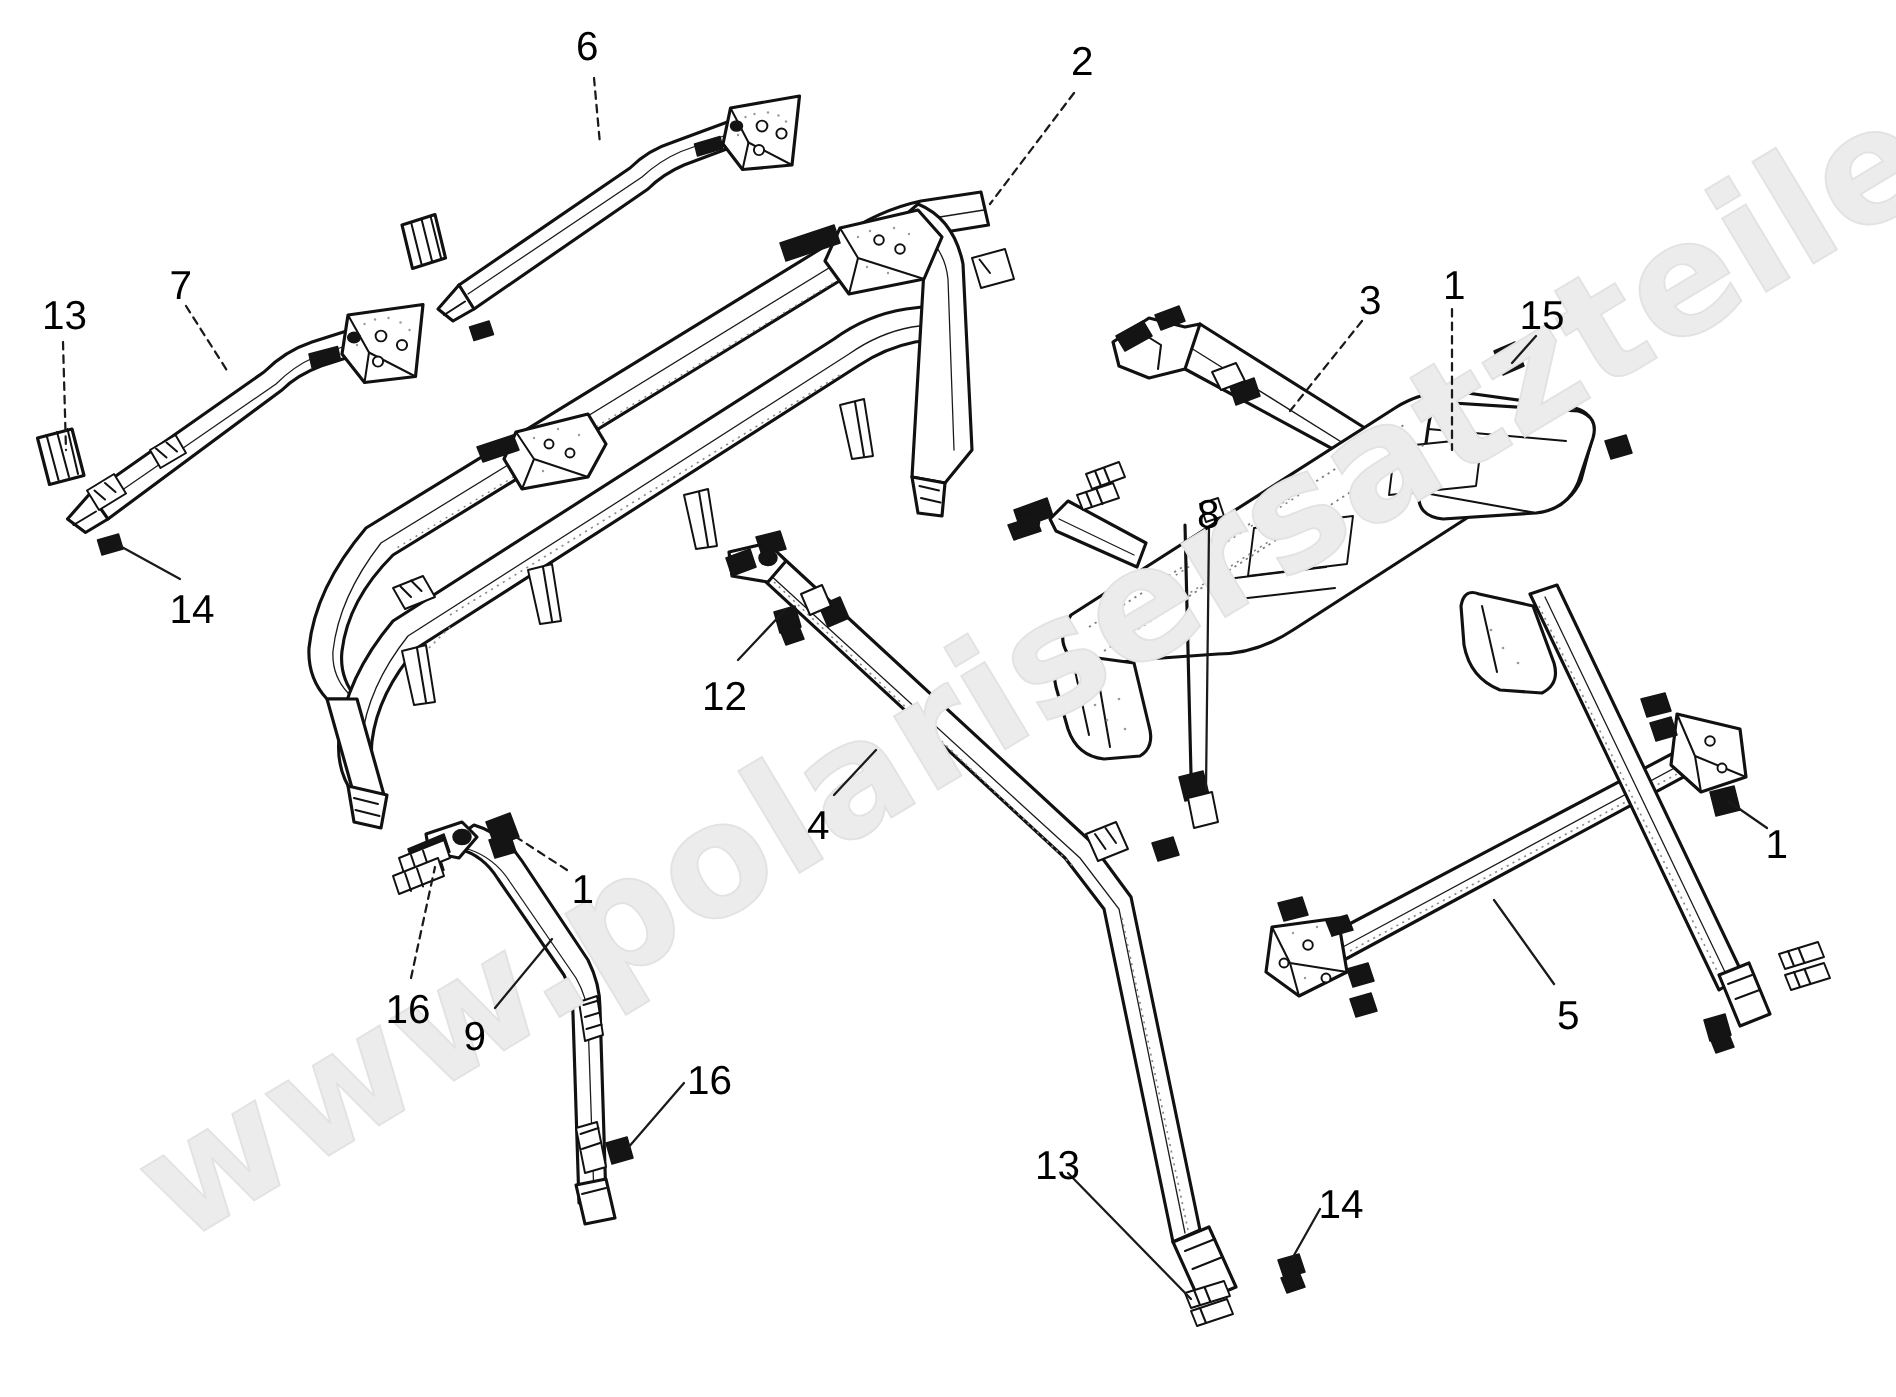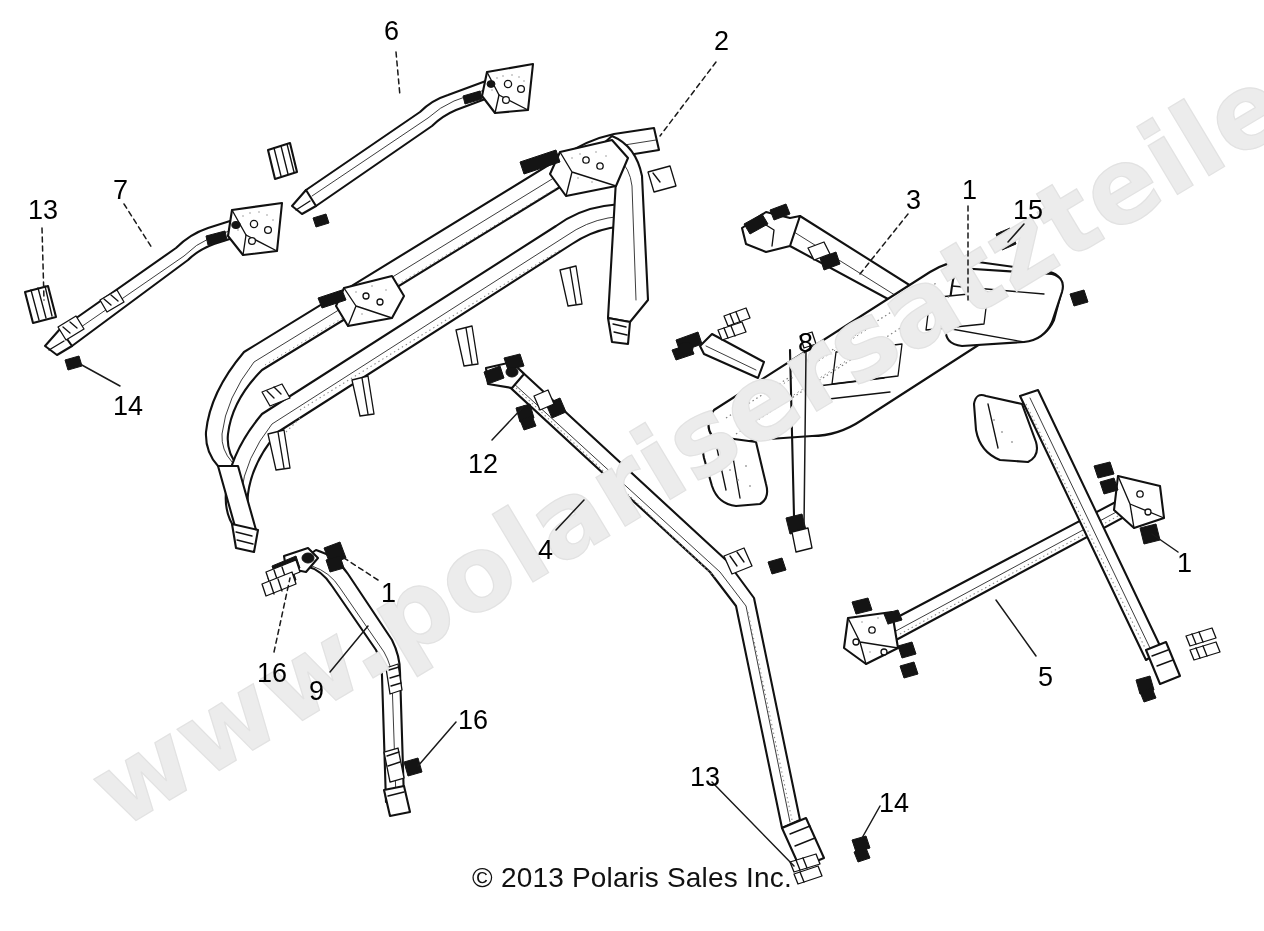--- a/index.html
+++ b/index.html
@@ -441,15 +441,14 @@
   <div class="callout" style="left:538px;top:537px">4</div>
   <div class="callout" style="left:1177px;top:550px">1</div>
   <div class="callout" style="left:381px;top:580px">1</div>
   <div class="callout" style="left:1038px;top:664px">5</div>
   <div class="callout" style="left:257px;top:660px">16</div>
   <div class="callout" style="left:309px;top:678px">9</div>
   <div class="callout" style="left:458px;top:707px">16</div>
   <div class="callout" style="left:690px;top:764px">13</div>
   <div class="callout" style="left:879px;top:790px">14</div>
 
-  <div id="copyright">© 2013 Polaris Sales Inc.</div>
 
 </div>
 
 </body></html>

